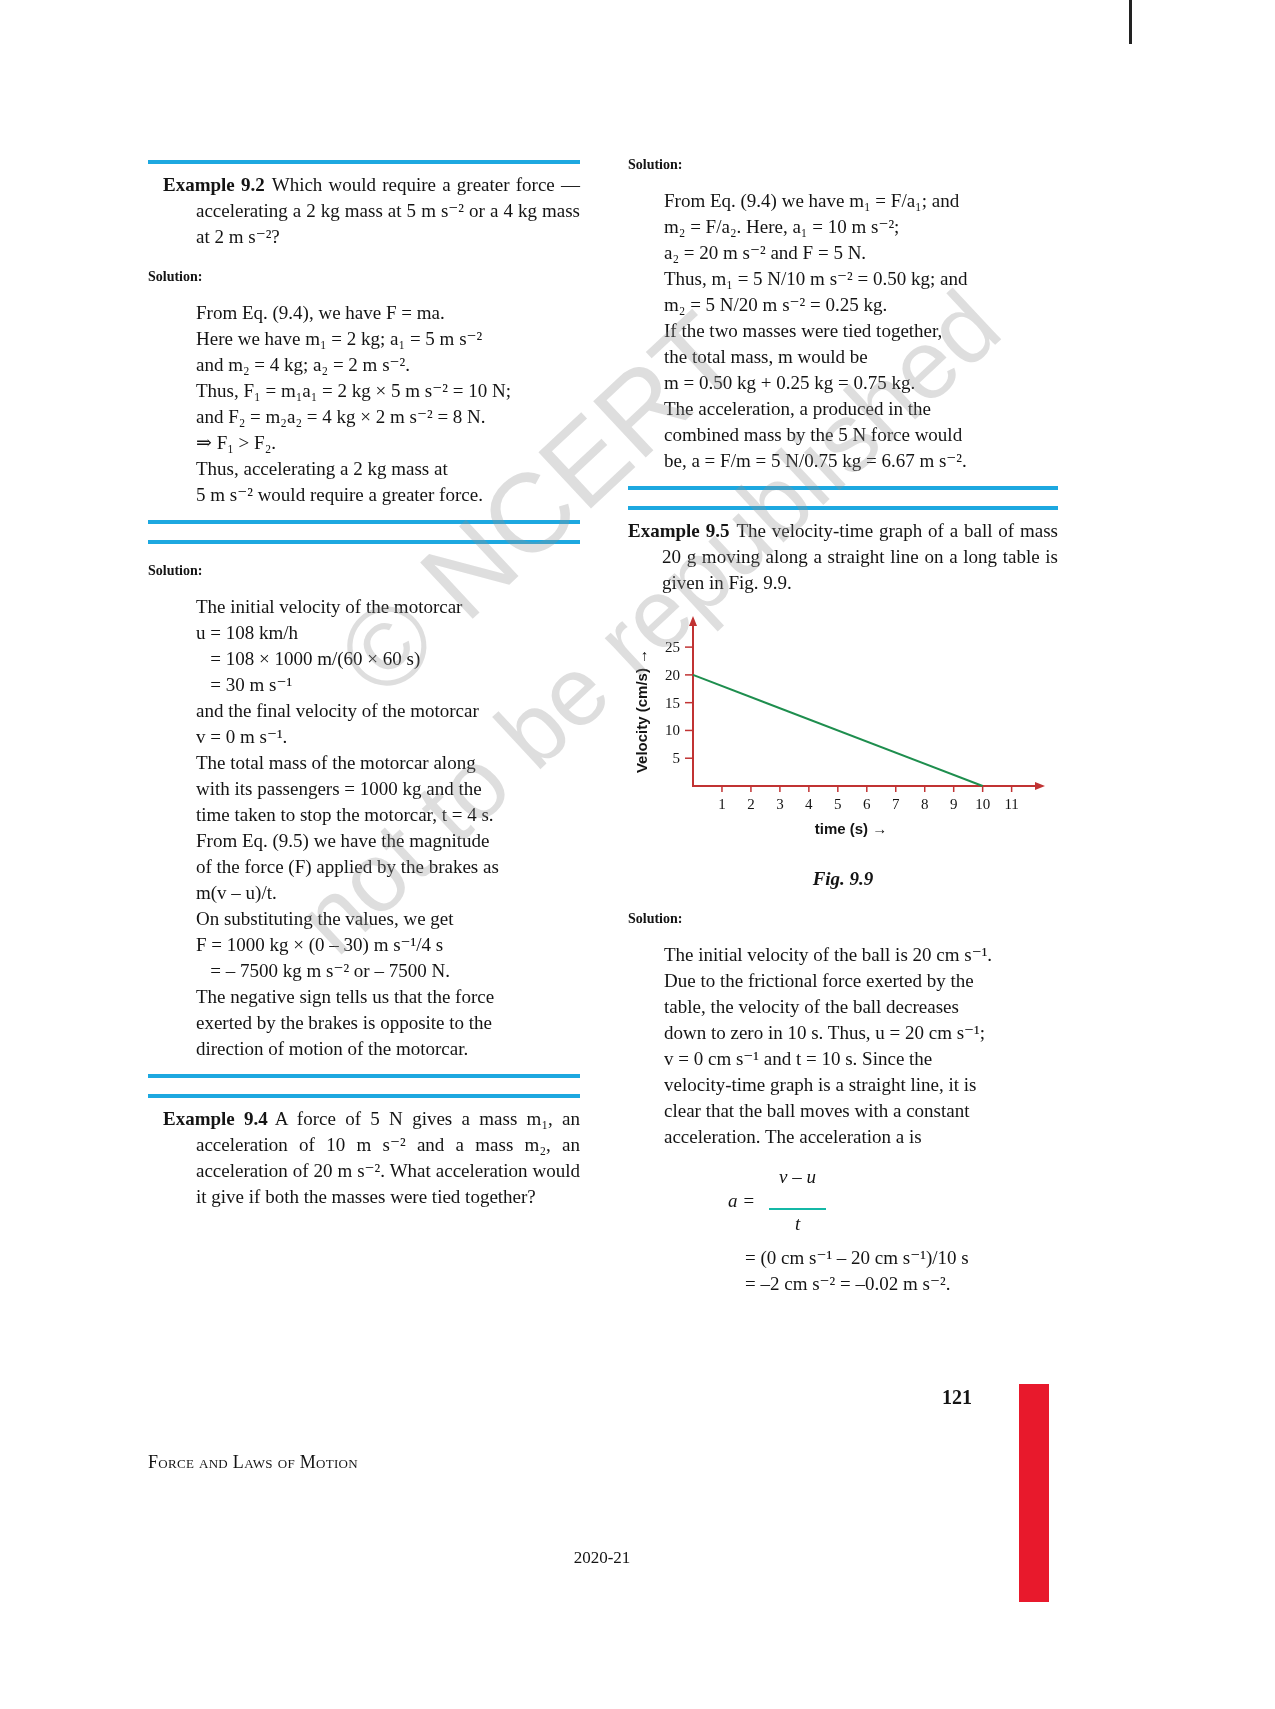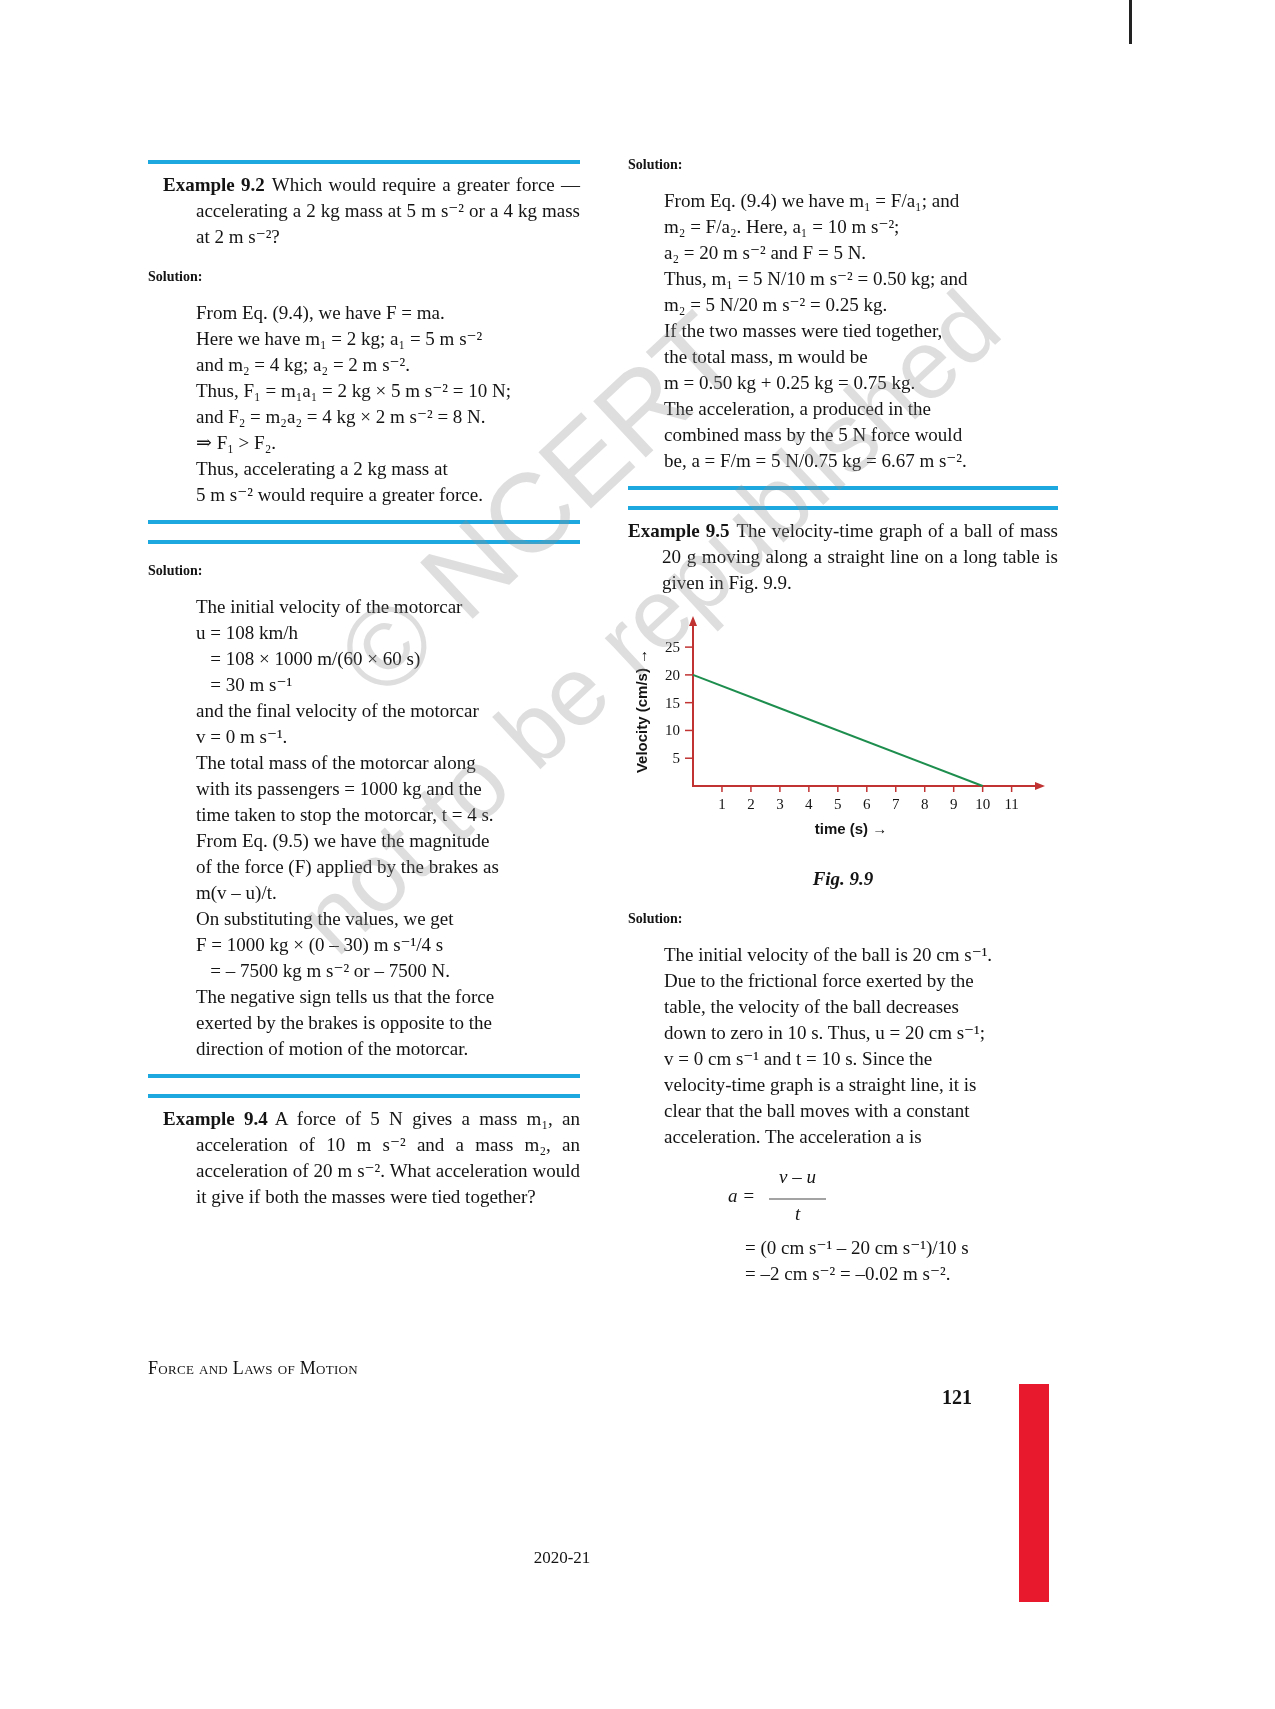--- a/index.html
+++ b/index.html
@@ -29,40 +29,40 @@
   .col-right .body-text { margin-left:36px; }
 
   .figure { margin-top:12px; text-align:center; }
   .figure svg { display:block; margin:0 auto; }
   .fig-caption { font-weight:bold; font-style:italic; text-align:center; margin-top:6px; }
 
   .question { margin-top:16px; }
 
   .equation { display:flex; align-items:center; gap:14px; margin:14px 0 8px 100px; font-style:italic; }
   .frac { display:inline-flex; flex-direction:column; text-align:center; }
-  .frac .num { border-bottom:2px solid #a3a3a3; padding:0 10px 8px; }
+  .frac .num { border-bottom:2px solid #14b8a6; padding:0 10px 18px; }
   .frac .den { padding-top:1px; }
   .eq-cont { margin-left:117px; white-space:pre-line; }
 
   .watermark {
     position:absolute; left:30px; top:400px; width:1120px;
     transform:rotate(-43deg); transform-origin:50% 50%;
     text-align:center; color:rgba(145,145,145,0.30);
     font-family:"Liberation Sans","DejaVu Sans",sans-serif;
     pointer-events:none; z-index:5;
   }
   .watermark .w1 { font-size:112px; line-height:170px; }
   .watermark .w2 { font-size:98px;  line-height:150px; }
 
   .trim-mark { position:absolute; left:1129px; top:0; width:3px; height:44px; background:#222; }
   .red-bar   { position:absolute; left:1019px; top:1384px; width:30px; height:218px; background:var(--sidebar_red,#e8192c); }
 
-  .footer-left { position:absolute; left:148px; top:1358px; font-variant:small-caps; font-size:18px; letter-spacing:0.3px; }
+  .footer-left { position:absolute; left:148px; top:1452px; font-variant:small-caps; font-size:18px; letter-spacing:0.3px; }
   .page-num    { position:absolute; left:942px; top:1386px; font-size:20px; font-weight:bold; }
-  .year        { position:absolute; left:472px; top:1548px; width:180px; text-align:center; font-size:17px; }
+  .year        { position:absolute; left:512px; top:1548px; width:180px; text-align:center; font-size:17px; }
 </style>
 </head>
 <body>
 
 <div class="page">
 
   <div class="trim-mark"></div>
 
   <div class="col col-left">
     <div class="rule first"></div>

